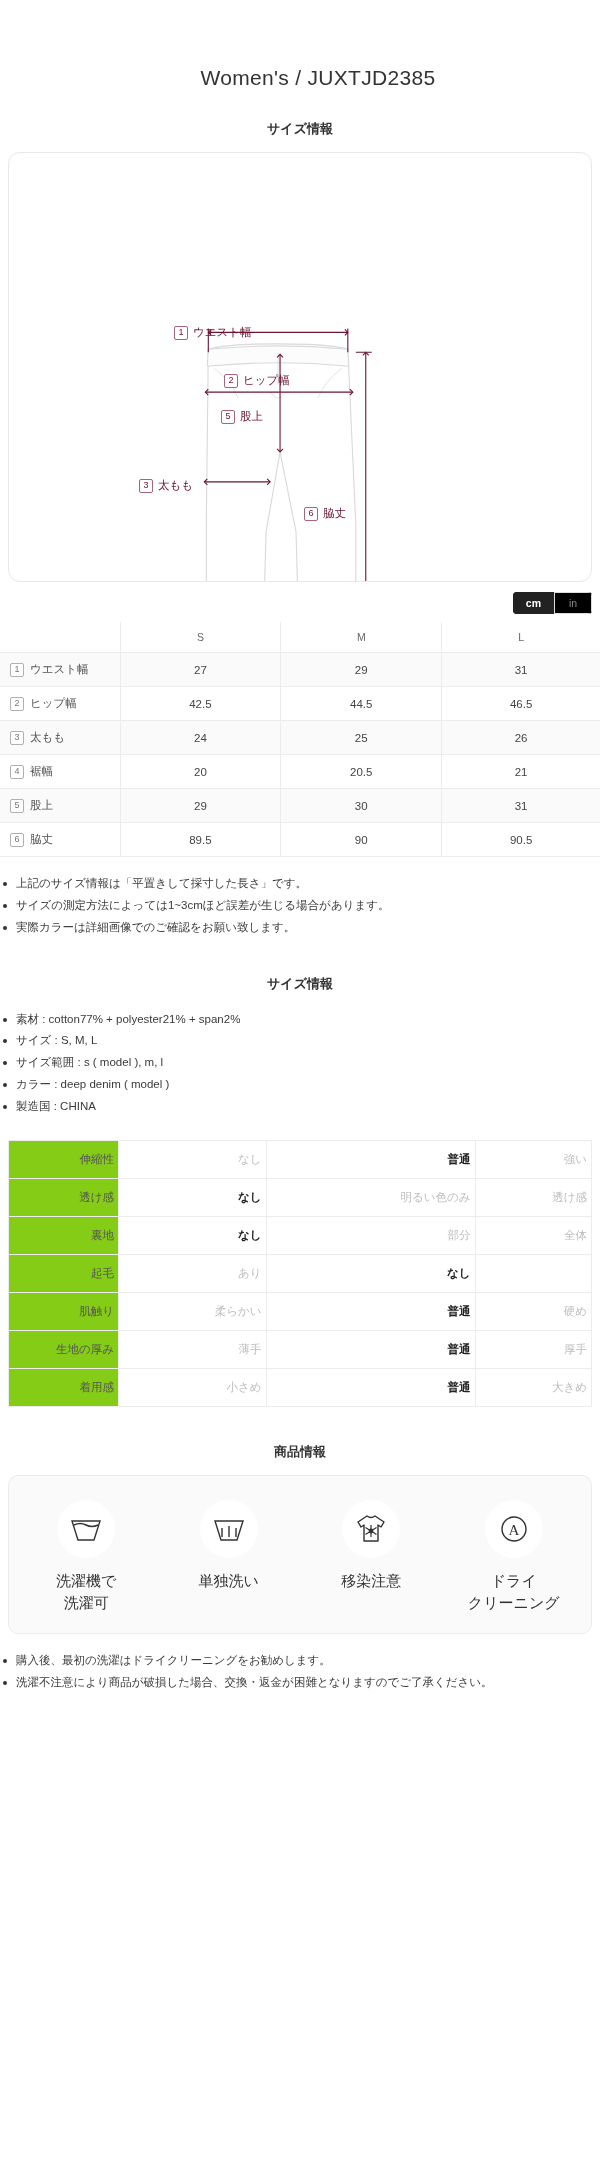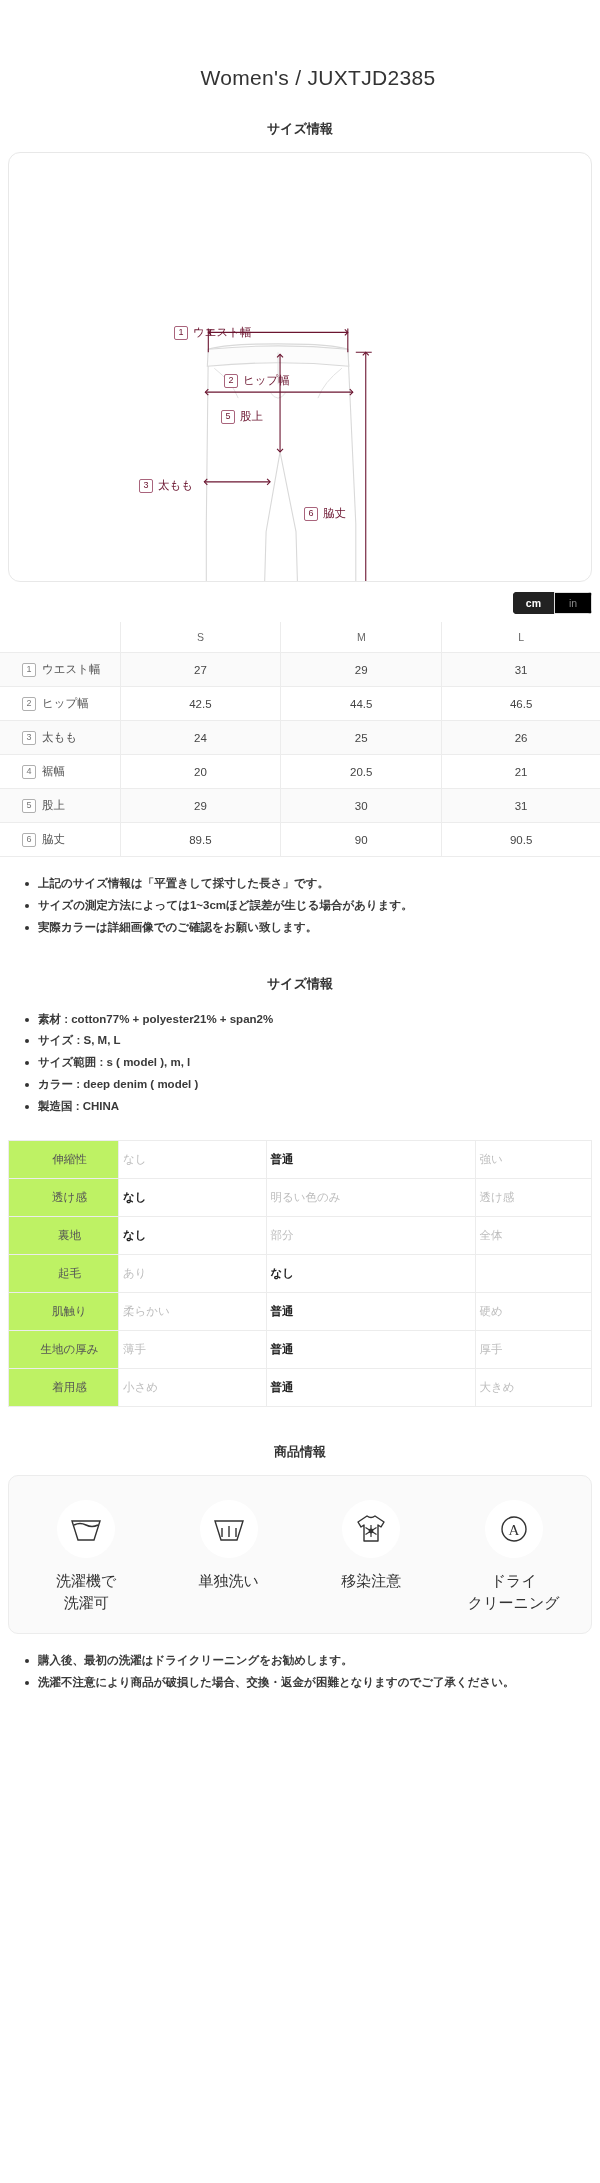--- a/index.html
+++ b/index.html
@@ -96,37 +96,36 @@
     border-bottom:1px solid #ececec;
     padding:9px 4px;
     text-align:center;
     font-weight:400;
     color:#444;
   }
   table.size thead th { color:#666; font-size:10.5px; border-top:none; }
   table.size tbody tr:nth-child(odd) { background:#fafafa; }
   table.size .rowhead {
     text-align:left;
-    padding-left:22px;
+    padding-left:10px;
     color:#555;
     width:120px;
     white-space:nowrap;
   }
   table.size .rowhead .badge { margin-right:6px; }
   .col-div { border-left:1px solid #ececec; }
 
   
   ul.notes {
     margin:16px 0 0 0;
-    padding:0 18px 0 38px;
+    padding:0 18px 0 16px;
     list-style:none;
     font-size:11.5px;
     color:#3a3a3a;
     line-height:1.9;
-    font-weight:bold;
   }
   ul.notes li { position:relative; }
   ul.notes li::before {
     content:"";
     position:absolute;
     left:-13px; top:9px;
     width:4px; height:4px;
     background:#333;
     border-radius:50%;
   }
@@ -138,29 +137,29 @@
   table.props {
     width:calc(100% - 16px);
     margin:0 8px;
     border-collapse:collapse;
     font-size:11.5px;
     border:1px solid #ececec;
   }
   table.props td {
     border:1px solid #ececec;
     padding:11px 4px;
-    text-align:left;
+    text-align:right;
     color:#bdbdbd;
   }
   table.props td.name {
     color:#555;
-    text-align:center;
+    text-align:right;
     padding-left:16px;
     width:110px;
-    background:#bef264;
+    background:#84cc16;
   }
   table.props td.sel { color:#222; font-weight:700; }
 
   
   .care-card {
     margin:0 8px;
     border:1px solid #ececec;
     border-radius:10px;
     background:#fafafa;
     padding:24px 6px 20px 6px;

